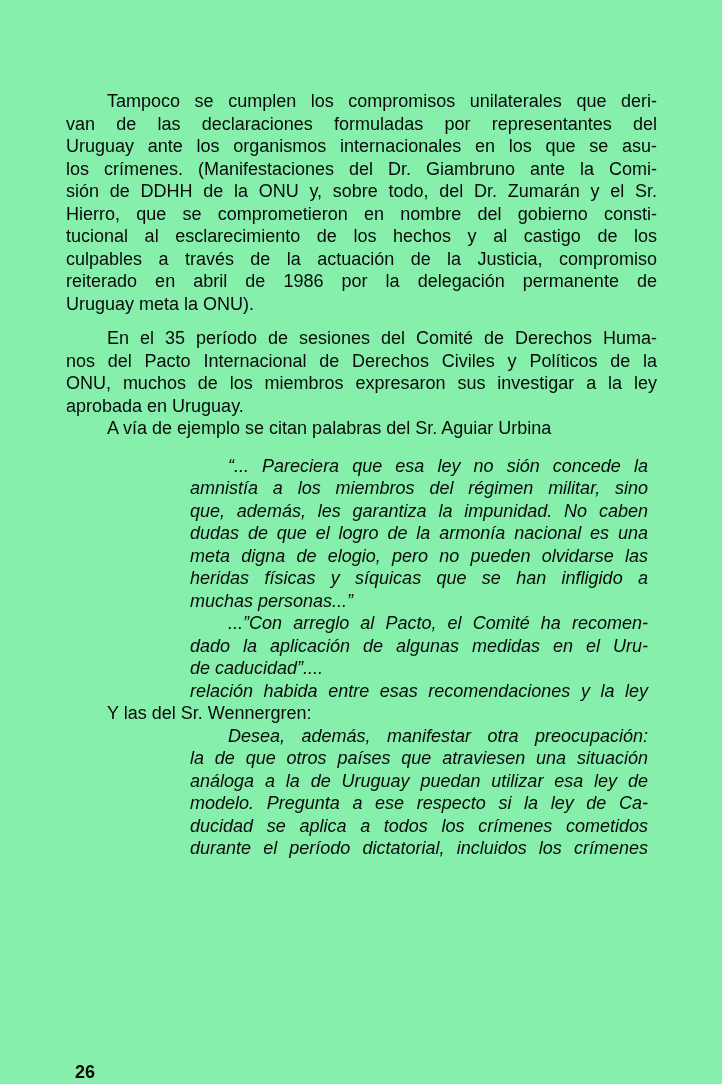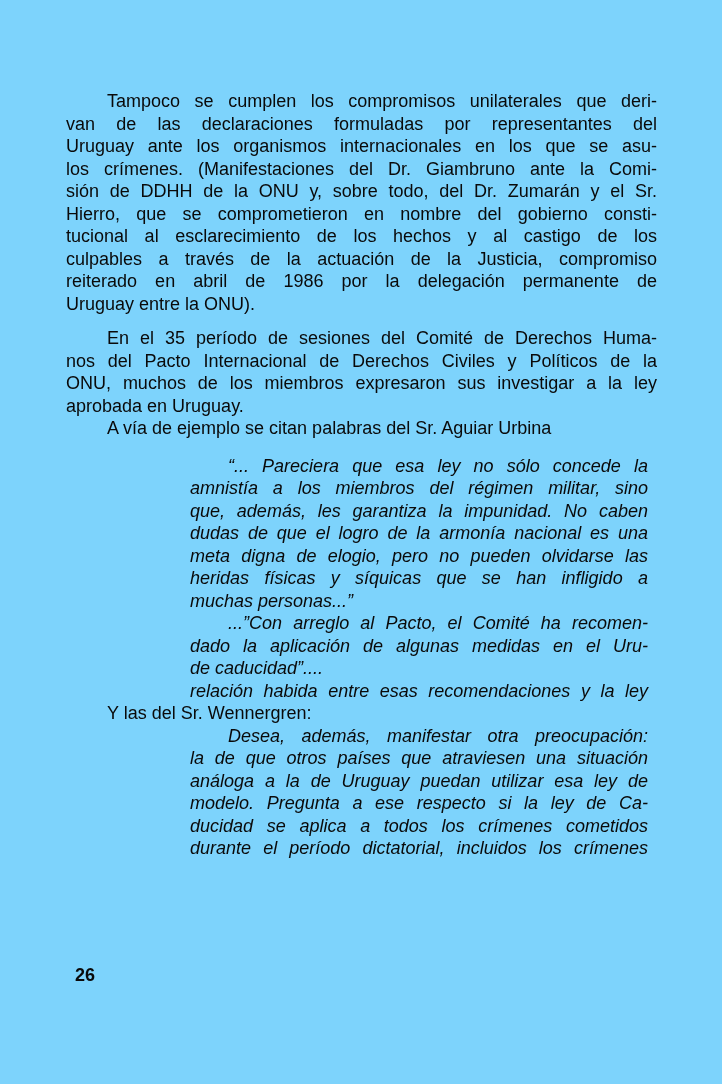--- a/index.html
+++ b/index.html
@@ -1,20 +1,20 @@
 <!DOCTYPE html>
 <html><head>
 <meta charset="utf-8">
 <style>
   html, body { margin: 0; padding: 0; background: #e8e8e8; }
   .page {
     position: relative;
     width: 722px;
     height: 1084px;
-    background: #7dd3fc;
+    background: #86efac;
     overflow: hidden;
     font-family: "Liberation Sans", "DejaVu Sans", sans-serif;
     color: #0a0a0a;
   }
   .text-column {
     position: absolute;
     left: 66px;
     top: 90px;
     width: 591px;
     font-size: 18px;
@@ -33,21 +33,21 @@
   .block.body .line.indent { text-indent: 41px; }
   .block.quote {
     margin-left: 124px;
     margin-right: 9px;
     font-style: italic;
   }
   .block.quote .line.indent { text-indent: 38px; }
   .page-number {
     position: absolute;
     left: 75px;
-    top: 964px;
+    top: 1061px;
     font-size: 18px;
     line-height: 22px;
     font-weight: bold;
     color: #0a0a0a;
   }
 </style>
 </head>
 <body>
 
 <div class="page">
@@ -55,33 +55,33 @@
       <div class="block body">
         <div class="line indent">Tampoco se cumplen los compromisos unilaterales que deri-</div>
         <div class="line">van de las declaraciones formuladas por representantes del</div>
         <div class="line">Uruguay ante los organismos internacionales en los que se asu-</div>
         <div class="line">los crímenes. (Manifestaciones del Dr. Giambruno ante la Comi-</div>
         <div class="line">sión de DDHH de la ONU y, sobre todo, del Dr. Zumarán y el Sr.</div>
         <div class="line">Hierro, que se comprometieron en nombre del gobierno consti-</div>
         <div class="line">tucional al esclarecimiento de los hechos y al castigo de los</div>
         <div class="line">culpables a través de la actuación de la Justicia, compromiso</div>
         <div class="line">reiterado en abril de 1986 por la delegación permanente de</div>
-        <div class="line last">Uruguay entre la ONU).</div>
+        <div class="line last">Uruguay meta la ONU).</div>
       </div>
       <div class="block body" style="margin-top: 12px;">
         <div class="line indent">En el 35 período de sesiones del Comité de Derechos Huma-</div>
         <div class="line">nos del Pacto Internacional de Derechos Civiles y Políticos de la</div>
         <div class="line">ONU, muchos de los miembros expresaron sus investigar a la ley</div>
         <div class="line last">aprobada en Uruguay.</div>
       </div>
       <div class="block body">
         <div class="line indent last">A vía de ejemplo se citan palabras del Sr. Aguiar Urbina</div>
       </div>
       <div class="block quote" style="margin-top: 15px;">
-        <div class="line indent">“... Pareciera que esa ley no sólo concede la</div>
+        <div class="line indent">“... Pareciera que esa ley no sión concede la</div>
         <div class="line">amnistía a los miembros del régimen militar, sino</div>
         <div class="line">que, además, les garantiza la impunidad. No caben</div>
         <div class="line">dudas de que el logro de la armonía nacional es una</div>
         <div class="line">meta digna de elogio, pero no pueden olvidarse las</div>
         <div class="line">heridas físicas y síquicas que se han infligido a</div>
         <div class="line last">muchas personas...”</div>
       </div>
       <div class="block quote">
         <div class="line indent">...”Con arreglo al Pacto, el Comité ha recomen-</div>
         <div class="line">dado la aplicación de algunas medidas en el Uru-</div>

